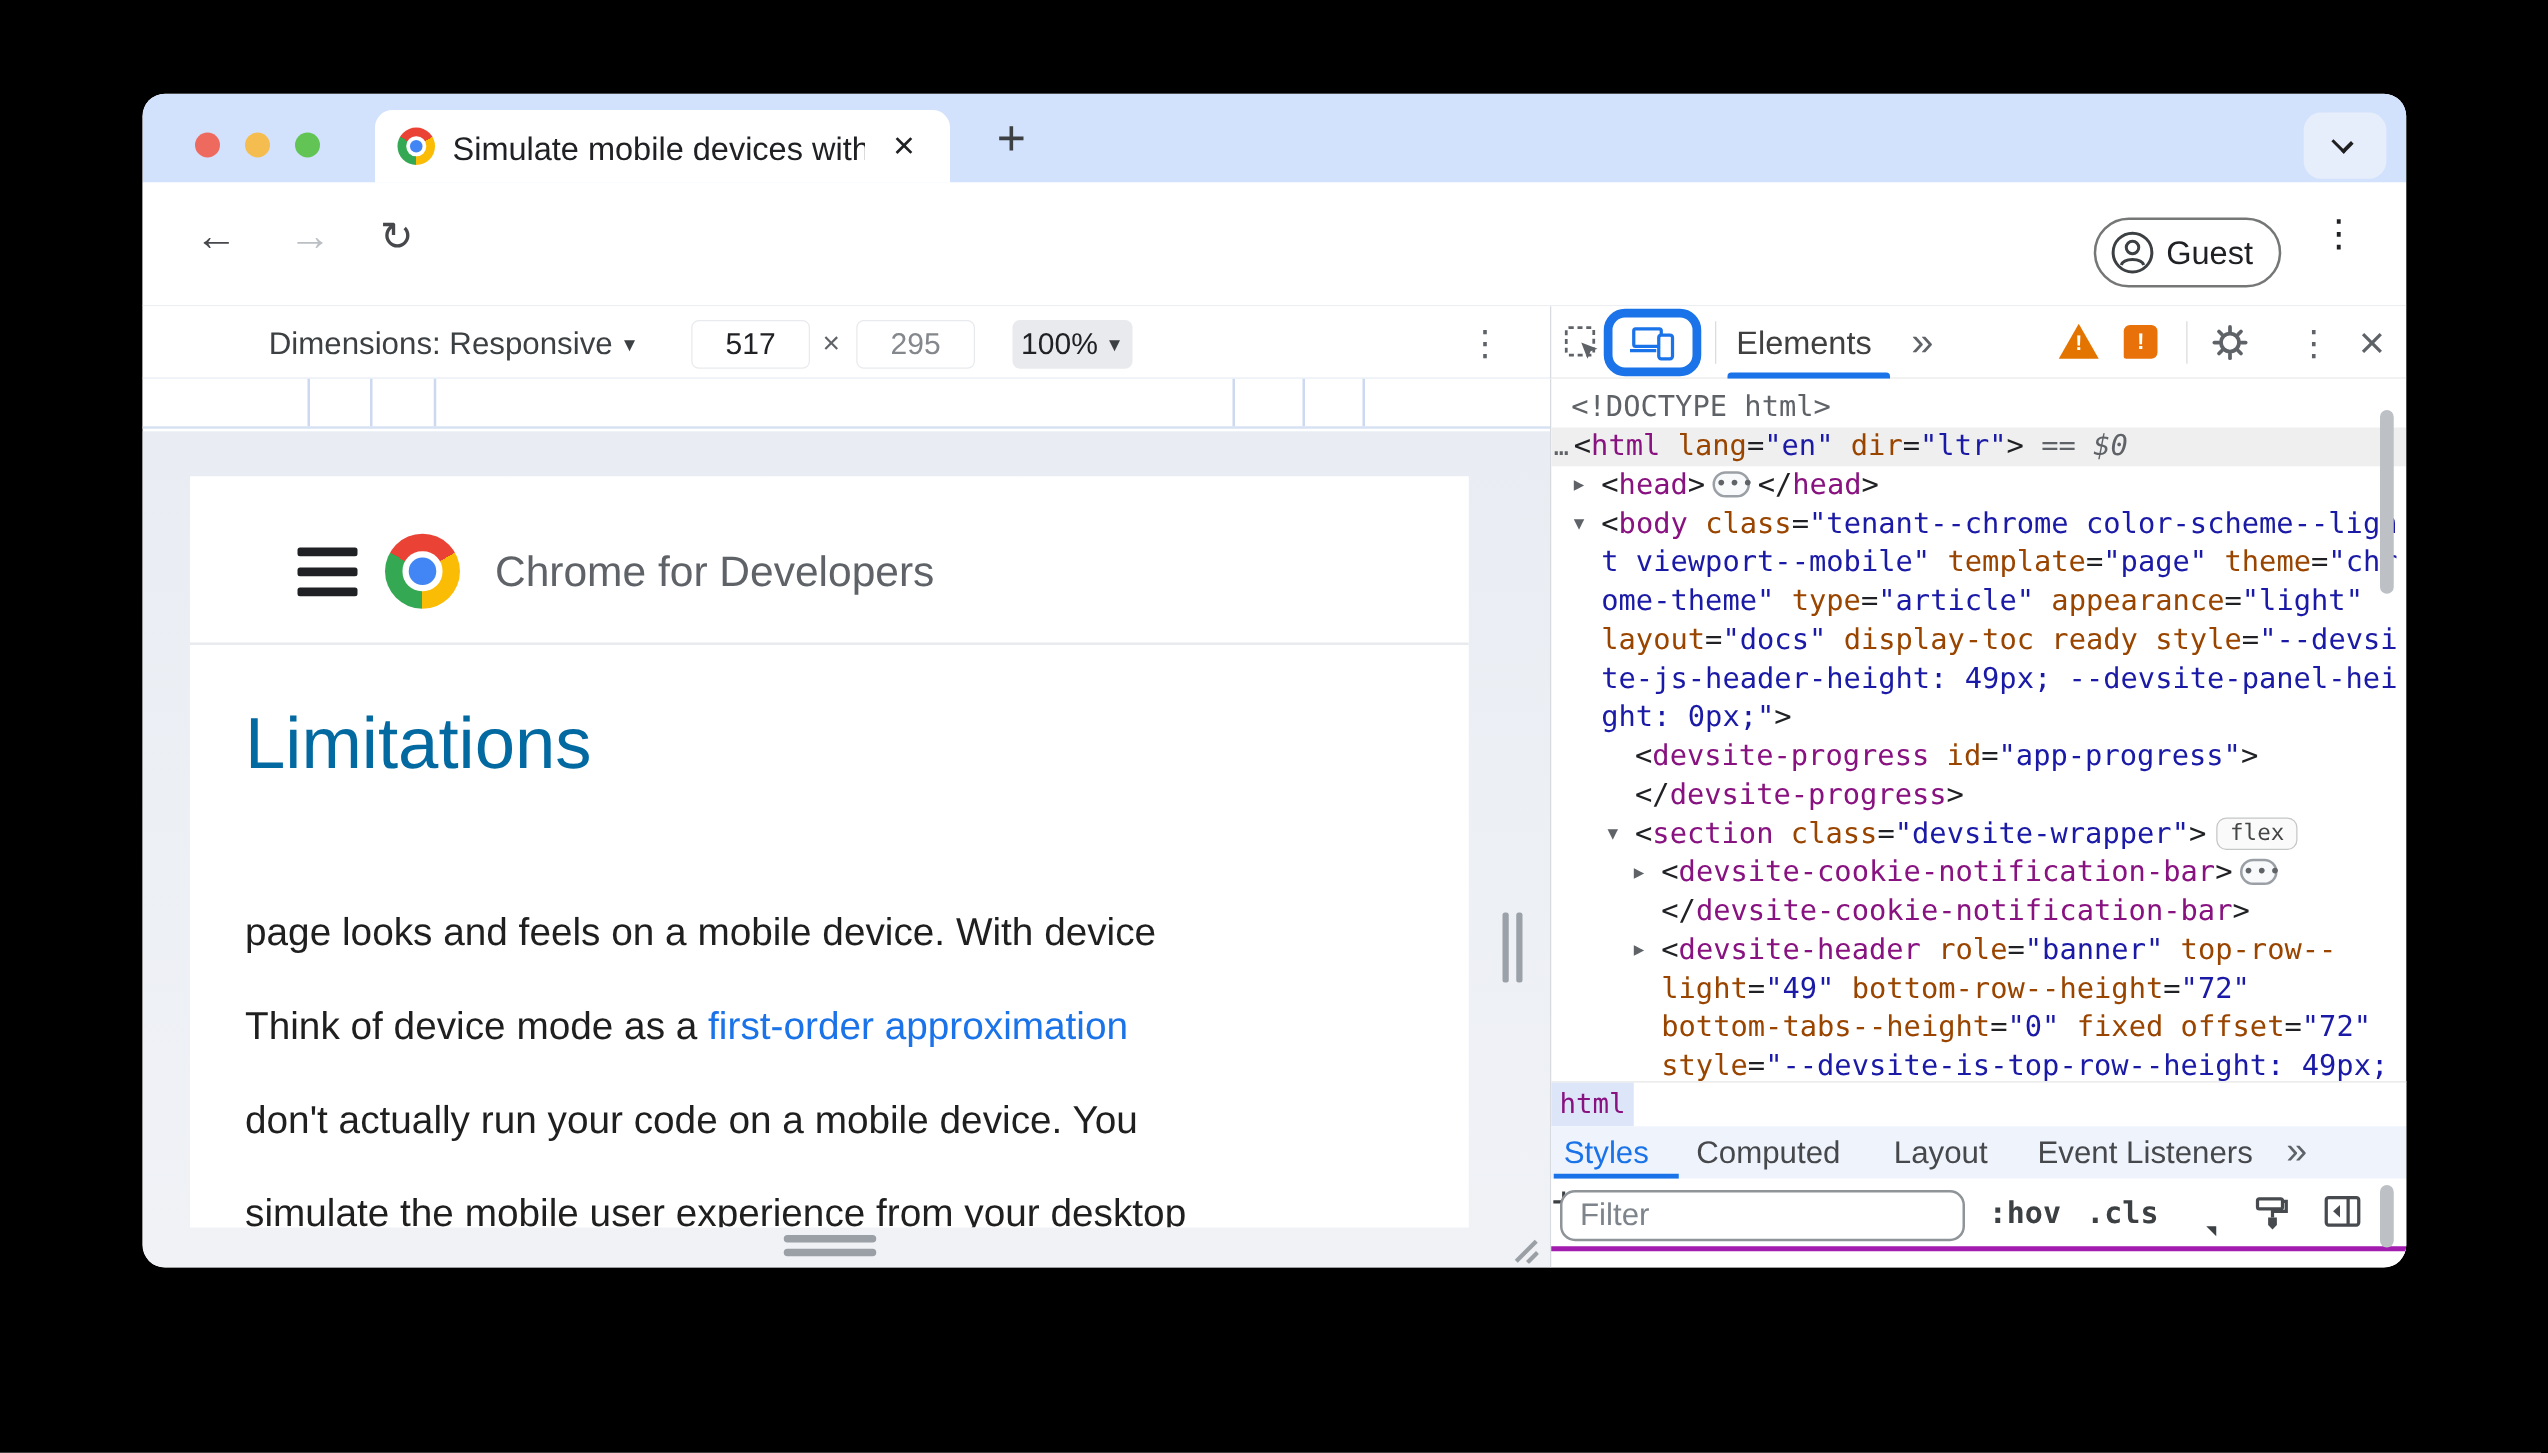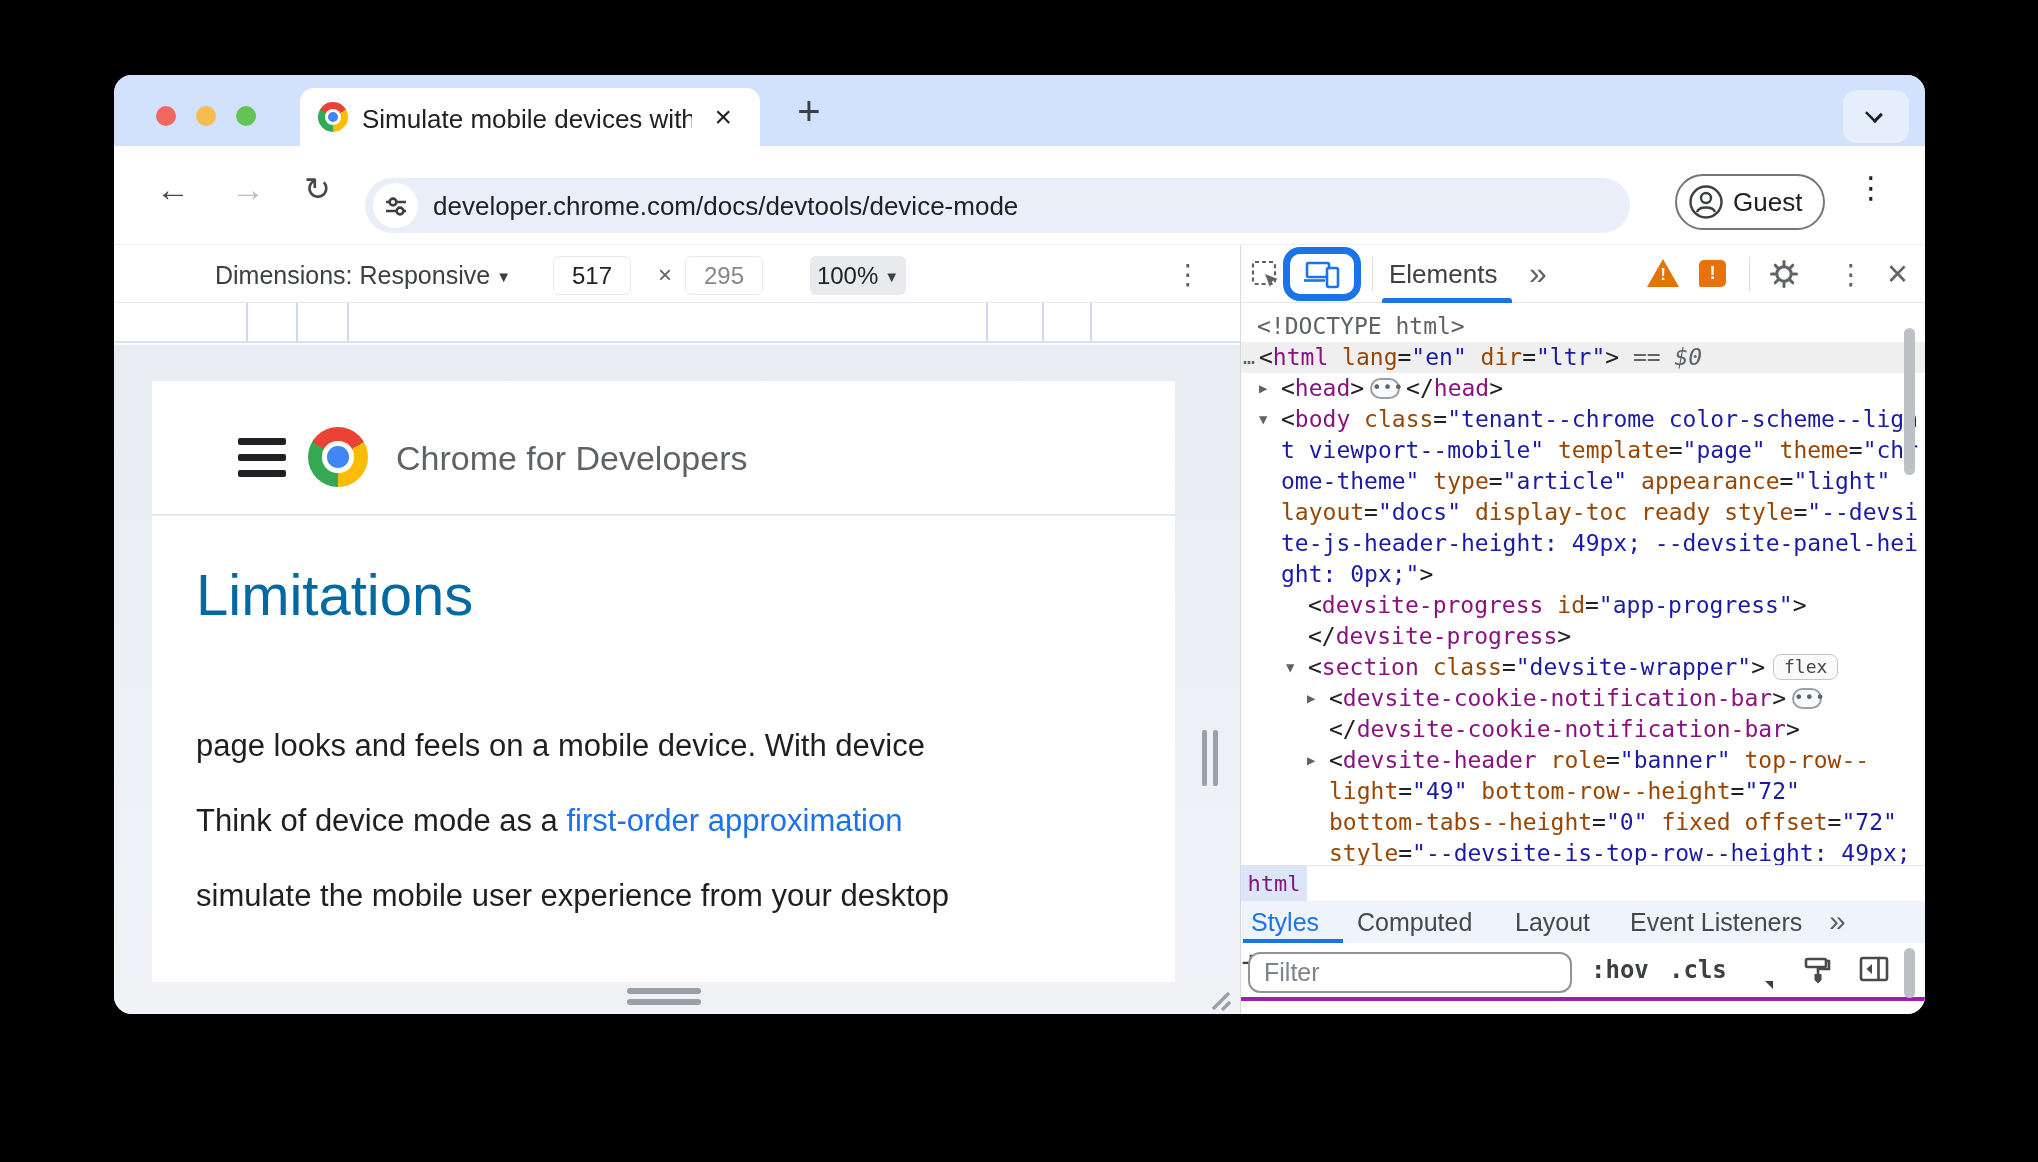--- a/index.html
+++ b/index.html
@@ -38,21 +38,21 @@
   .tune-wrap { position:absolute; left:8px; top:5px; width:45px; height:45px; background:#fff; border-radius:50%; display:flex; align-items:center; justify-content:center; }
   .url-text { position:absolute; left:68px; top:13px; font-size:26px; color:#202124; white-space:nowrap; }
   .guest-btn { position:absolute; left:1561px; top:28px; width:150px; height:56px; border:2px solid #747775; border-radius:28px; display:flex; align-items:center; }
   .guest-label { font-size:26px; color:#202124; margin-left:8px; }
   .tb-dots { position:absolute; left:1742px; top:24px; font-size:30px; color:#202124; font-family:"DejaVu Sans", sans-serif; }
 
   
   .devicebar { position:absolute; left:0; top:170px; width:1126px; height:58px; background:#fff; border-bottom:1px solid #e4eaf4; }
   .dim-label { position:absolute; left:101px; top:16px; font-size:25px; color:#3c4043; }
   .dd-caret { font-size:15px; color:#3c4043; vertical-align:2px; margin-left:6px; }
-  .size-input { position:absolute; top:11px; width:78px; height:39px; background:#fff; border:1px solid #e8eaed; border-radius:6px; font-size:24px; text-align:center; color:#202124; font-family:"Liberation Sans",sans-serif; }
+  .size-input { position:absolute; top:11px; width:95px; height:39px; background:#fff; border:1px solid #e8eaed; border-radius:6px; font-size:24px; text-align:center; color:#202124; font-family:"Liberation Sans",sans-serif; }
   .size-w { left:439px; }
   .size-h { left:571px; color:#84878c; }
   .size-x { position:absolute; left:544px; top:16px; font-size:24px; color:#5f6368; }
   .zoom-box { position:absolute; left:696px; top:11px; width:96px; height:39px; background:#e9eaed; border-radius:6px; font-size:24px; color:#202124; text-align:center; line-height:39px; }
   .db-dots { position:absolute; left:1060px; top:13px; font-size:28px; color:#5f6368; font-family:"DejaVu Sans", sans-serif; }
 
   .dtbar { position:absolute; left:1126px; top:170px; width:685px; height:58px; background:#fff; border-bottom:1px solid #e6e6e6; border-left:1px solid #d7dbe0; }
   .inspect-ic { position:absolute; left:10px; top:15px; }
   .device-ring { position:absolute; left:42px; top:2px; width:78px; height:54px; border:7px solid #1a73e8; border-radius:17px; background:#fff; display:flex; align-items:center; justify-content:center; }
   .dt-sep1 { position:absolute; left:131px; top:12px; width:1px; height:34px; background:#dadce0; }
@@ -143,31 +143,20 @@
     <div class="newtab-btn">+</div>
     <div class="strip-chevron">
       <div class="chev-down"></div>
     </div>
   </div>
 
   <div class="toolbar">
     <div class="nav-ic nav-back">←</div>
     <div class="nav-ic nav-fwd">→</div>
     <div class="nav-ic nav-reload">↻</div>
-    <div class="omnibox">
-      <div class="tune-wrap">
-        <svg width="28" height="28" viewBox="0 0 28 28">
-          <line x1="4" y1="10" x2="24" y2="10" stroke="#3c4043" stroke-width="2.6"></line>
-          <circle cx="11" cy="10" r="3.4" fill="#fff" stroke="#3c4043" stroke-width="2.6"></circle>
-          <line x1="4" y1="19" x2="24" y2="19" stroke="#3c4043" stroke-width="2.6"></line>
-          <circle cx="18" cy="19" r="3.4" fill="#fff" stroke="#3c4043" stroke-width="2.6"></circle>
-        </svg>
-      </div>
-      <div class="url-text">developer.chrome.com/docs/devtools/device-mode</div>
-    </div>
     <div class="guest-btn">
       <svg width="38" height="38" viewBox="0 0 38 38" style="margin-left:10px">
         <circle cx="19" cy="19" r="15.5" fill="none" stroke="#3c4043" stroke-width="2.4"></circle>
         <circle cx="19" cy="15" r="5" fill="none" stroke="#3c4043" stroke-width="2.4"></circle>
         <path d="M10 29 c2-6 16-6 18 0" fill="none" stroke="#3c4043" stroke-width="2.4"></path>
       </svg>
       <div class="guest-label">Guest</div>
     </div>
     <div class="tb-dots">⋮</div>
   </div>
@@ -235,20 +224,21 @@
             <div class="h2"></div>
             <div class="h3"></div>
           </div>
         <div class="chrome-logo site-logo"></div>
         <div class="site-title">Chrome for Developers</div>
       </div>
       <div class="page-h1">Limitations</div>
       <div class="para">
         <div>page looks and feels on a mobile device. With device</div>
         <div><span>Think of device mode as a </span><a href="#">first-order approximation</a></div>
+        <div>don't actually run your code on a mobile device. You</div>
         <div>simulate the mobile user experience from your desktop</div>
       </div>
     </div>
     <div class="vp-handle">
         <div></div>
         <div class="b2"></div>
       </div>
     <div class="bottom-handle">
         <div></div>
         <div class="b2"></div>

